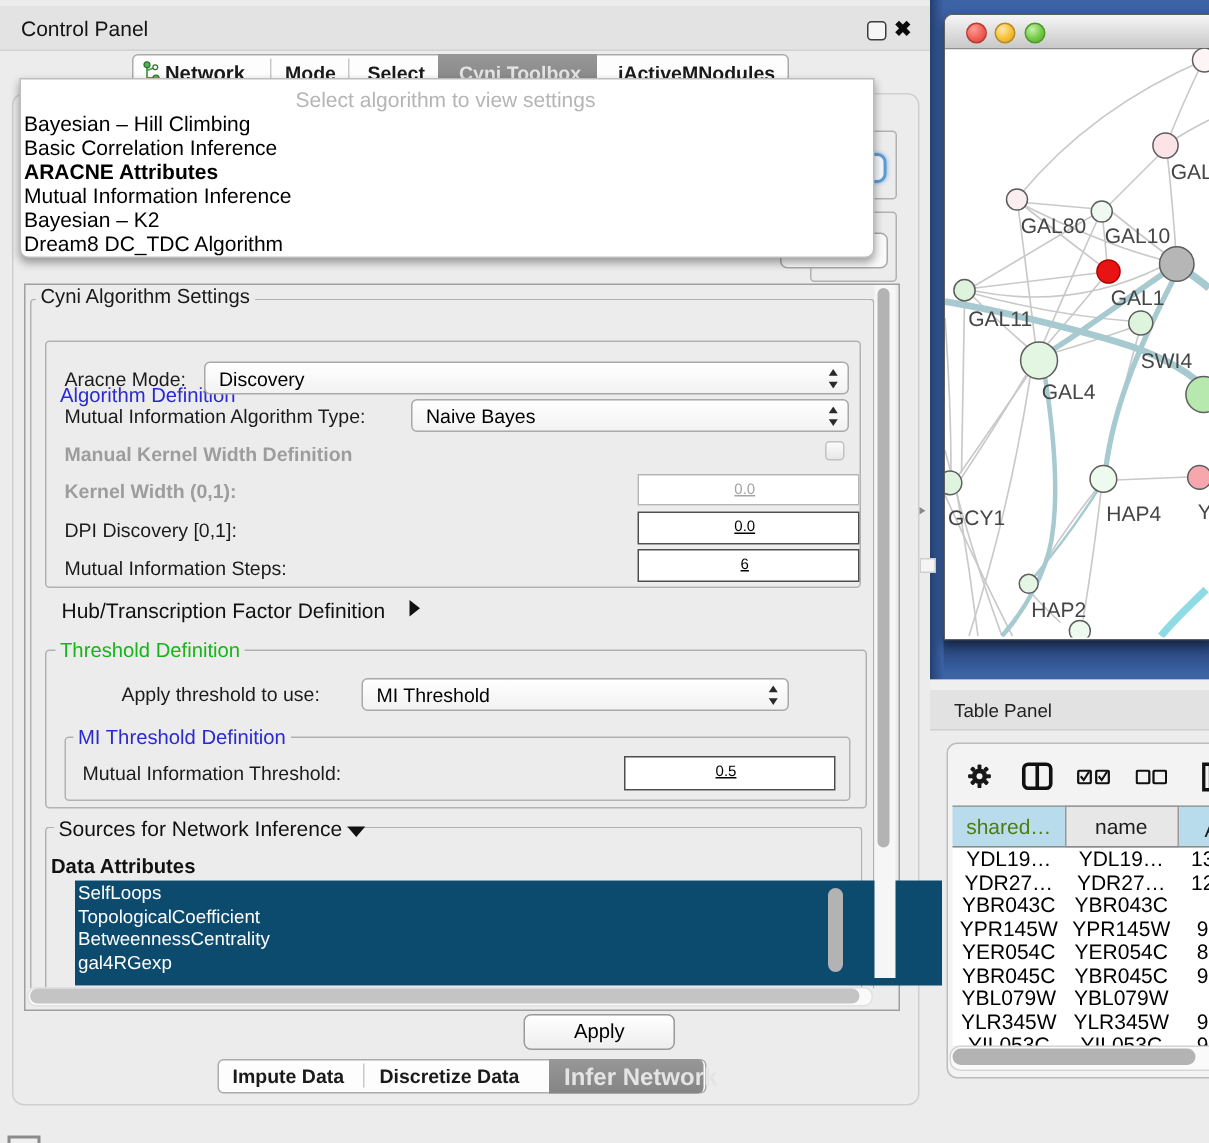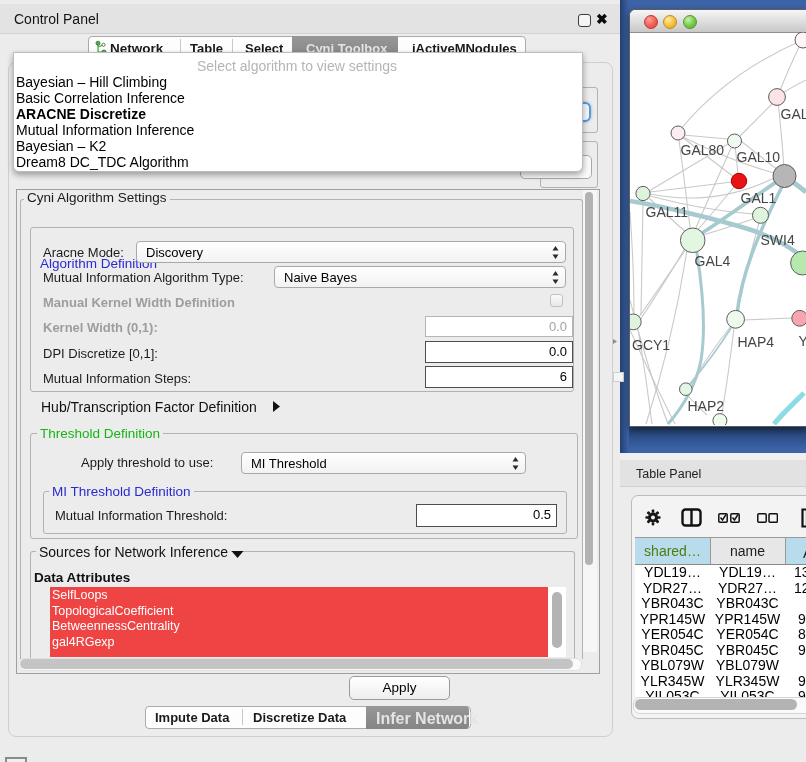--- a/index.html
+++ b/index.html
@@ -2,21 +2,21 @@
 <html><head>
 <meta charset="utf-8">
 <style>
   html,body{margin:0;padding:0;}
   body{width:806px;height:762px;overflow:hidden;position:relative;
        font-family:"Liberation Sans",sans-serif;background:#ececec;}
   .abs{position:absolute;}
   .blab{font-weight:normal;font-size:13px;color:#1c1c1c;}
   .glab{font-weight:bold;font-size:13px;color:#9d9d9d;}
   .field{position:absolute;background:#fff;border:1px solid #4d4d4d;
-         font-size:13px;text-align:right;color:#000;line-height:19px;padding:0 5px 0 0;}
+         font-size:10px;text-align:center;color:#000;line-height:19px;padding:0 5px 0 0;text-decoration:underline;}
   .gbox{position:absolute;border:1px solid #b2b2b2;border-radius:3px;}
   .gtitle{position:absolute;background:#ececec;padding:0 3px;font-size:13.5px;line-height:14px;}
   .combo{position:absolute;background:linear-gradient(#ffffff,#f2f2f2);
          border:1px solid #a9a9a9;border-radius:4px;font-size:13px;color:#000;}
   .combo .ctext{position:absolute;left:9px;top:3px;}
   .carr{position:absolute;right:6px;top:4px;width:7px;height:13px;}
 </style>
 </head>
 <body>
 
@@ -32,21 +32,21 @@
 <div class="abs" style="left:95px;top:40px;width:12px;height:15px;" id="neticon">
   <svg width="12" height="16" viewBox="0 0 12 16">
     <path d="M3 4 L3 12 M3 12 L9 12 M3 7 L8 5" stroke="#4b9e4b" stroke-width="1.2" fill="none"></path>
     <circle cx="3" cy="3.2" r="2" fill="#55b055" stroke="#2c702c" stroke-width="0.8"></circle>
     <circle cx="9" cy="12" r="2" fill="#55b055" stroke="#2c702c" stroke-width="0.8"></circle>
     <circle cx="8.5" cy="4.8" r="1.6" fill="#fff" stroke="#2c702c" stroke-width="0.8"></circle>
   </svg>
 </div>
 <div class="abs" style="left:110px;top:41px;font-size:13.5px;font-weight:bold;color:#1a1a1a;">Network</div>
 <div class="abs" style="left:180px;top:39px;width:1px;height:16px;background:#c9c9c9;"></div>
-<div class="abs" style="left:190px;top:41px;font-size:13px;font-weight:bold;color:#1a1a1a;">Table</div>
+<div class="abs" style="left:190px;top:41px;font-size:13px;font-weight:bold;color:#1a1a1a;">Mode</div>
 <div class="abs" style="left:232px;top:39px;width:1px;height:16px;background:#c9c9c9;"></div>
 <div class="abs" style="left:245px;top:41px;font-size:13px;font-weight:bold;color:#1a1a1a;">Select</div>
 <div class="abs" style="left:306px;top:41px;font-size:13px;font-weight:bold;color:#e4e4e4;">Cyni Toolbox</div>
 <div class="abs" style="left:412px;top:41px;font-size:13px;font-weight:bold;color:#1a1a1a;text-align:right;">jActiveMNodules</div>
 
 <div class="abs" style="left:8px;top:62px;width:603px;height:673px;border:1px solid #cfcfcf;border-radius:8px;background:#ececec;"></div>
 
 <div class="abs" style="left:540px;top:87px;width:56px;height:44px;border:1px solid #b2b2b2;border-radius:3px;"></div>
 <div class="abs" style="left:500px;top:102px;width:87px;height:16px;border:2px solid #5b9bd4;border-radius:6px;background:#f4f8fb;box-shadow:0 0 3px #7db4e0;"></div>
 <div class="abs" style="left:540px;top:141px;width:56px;height:45px;border:1px solid #b2b2b2;border-radius:3px;"></div>
@@ -77,21 +77,21 @@
       <path d="M3.5 13 L6.5 8.5 L0.5 8.5 Z" fill="#2a2a2a"></path>
     </svg>
 </div>
 
 <div class="abs glab" style="left:43px;top:295px;">Manual Kernel Width Definition</div>
 <div class="abs" style="left:550px;top:294px;width:11px;height:11px;background:linear-gradient(#fbfbfb,#e8e8e8);border:1px solid #c2c2c2;border-radius:3px;"></div>
 
 <div class="abs glab" style="left:43px;top:320px;">Kernel Width (0,1):</div>
 <div class="field" style="left:425px;top:316px;width:141px;height:19px;border-color:#b5b5b5;color:#a3a3a3;">0.0</div>
 
-<div class="abs blab" style="left:43px;top:346px;">DPI Discretize [0,1]:</div>
+<div class="abs blab" style="left:43px;top:346px;">DPI Discovery [0,1]:</div>
 <div class="field" style="left:425px;top:341px;width:141px;height:20px;">0.0</div>
 
 <div class="abs blab" style="left:43px;top:371px;">Mutual Information Steps:</div>
 <div class="field" style="left:425px;top:366px;width:141px;height:20px;">6</div>
 
 <div class="abs" style="left:41px;top:399px;font-size:14px;color:#111;">Hub/Transcription Factor Definition</div>
 <div class="abs" style="left:272px;top:399px;width:9px;height:13px;"><svg width="9" height="13" viewBox="0 0 9 13">
       <path d="M1 1 L8 6.5 L1 12 Z" fill="#111"></path>
     </svg></div>
 
@@ -114,21 +114,21 @@
 
 <div class="abs" style="left:30px;top:551px;width:543px;height:107px;border:1px solid #b2b2b2;border-bottom:none;border-radius:3px 3px 0 0;"></div>
 <div class="gtitle" style="left:36px;top:545px;color:#111;font-size:14px;">Sources for Network Inference</div>
 <div class="abs" style="left:231px;top:550px;width:13px;height:9px;line-height:0;"><svg width="13" height="9" viewBox="0 0 13 9">
       <path d="M0.5 1 L12.5 1 L6.5 8 Z" fill="#111"></path>
     </svg></div>
 
 <div class="abs" style="left:34px;top:570px;font-weight:bold;font-size:13.5px;color:#111;">Data Attributes</div>
 
 <div class="abs" style="left:50px;top:587px;width:516px;height:70px;background:#fff;"></div>
-<div class="abs" style="left:50px;top:587px;width:498px;height:70px;background:#ef4444;color:#fff;font-size:12.5px;">
+<div class="abs" style="left:50px;top:587px;width:578px;height:70px;background:#0c4a6e;color:#fff;font-size:12.5px;">
   <div style="padding:1px 0 0 2px;line-height:15.7px;">SelfLoops<br>TopologicalCoefficient<br>BetweennessCentrality<br>gal4RGexp</div>
 </div>
 <div class="abs" style="left:552px;top:592px;width:10px;height:56px;background:#b3b3b3;border-radius:5px;"></div>
 
 <div class="abs" style="left:18px;top:658px;width:562px;height:11px;background:#fafafa;border:1px solid #e0e0e0;border-radius:6px;"></div>
 <div class="abs" style="left:20px;top:659px;width:553px;height:10px;background:#c4c4c4;border-radius:5px;"></div>
 
 <div class="abs" style="left:583px;top:190px;width:14px;height:462px;background:#f6f6f6;"></div>
 <div class="abs" style="left:585px;top:192px;width:8px;height:373px;background:#b3b3b3;border-radius:4px;"></div>
 
@@ -141,21 +141,21 @@
 <div class="abs" style="left:253px;top:710px;font-size:13px;font-weight:bold;color:#1a1a1a;">Discretize Data</div>
 <div class="abs" style="left:376px;top:710px;font-size:16px;font-weight:bold;color:#e4e4e4;">Infer Network</div>
 
 <div class="abs" style="left:5px;top:757px;width:18px;height:14px;border:2px solid #8a8a8a;background:#efefef;"></div>
 
 <div class="abs" style="left:13px;top:52px;width:568px;height:118px;background:#fff;border:1px solid #bdbdbd;border-radius:0 0 6px 6px;box-shadow:0 3px 6px rgba(0,0,0,0.35);"></div>
 <div class="abs" style="left:13px;top:58px;width:568px;text-align:center;font-size:14px;color:#b5b5b5;">Select algorithm to view settings</div>
 <div class="abs" style="left:16px;top:74px;font-size:14px;color:#000;line-height:16px;">
 Bayesian – Hill Climbing<br>
 Basic Correlation Inference<br>
-<b>ARACNE Discretize</b><br>
+<b>ARACNE Attributes</b><br>
 Mutual Information Inference<br>
 Bayesian – K2<br>
 Dream8 DC_TDC Algorithm
 </div>
 
 <div class="abs" style="left:620px;top:0;width:186px;height:453px;background:#3b63a6;"></div>
 <div class="abs" style="left:620px;top:0;width:9px;height:453px;background:linear-gradient(90deg,#22406f,#30508b 45%,#3b63a6);"></div>
 
 <div class="abs" style="left:629px;top:425px;width:177px;height:28px;background:linear-gradient(#1f3a66,#2d4d87 40%,#3b63a6 85%);"></div>
 

